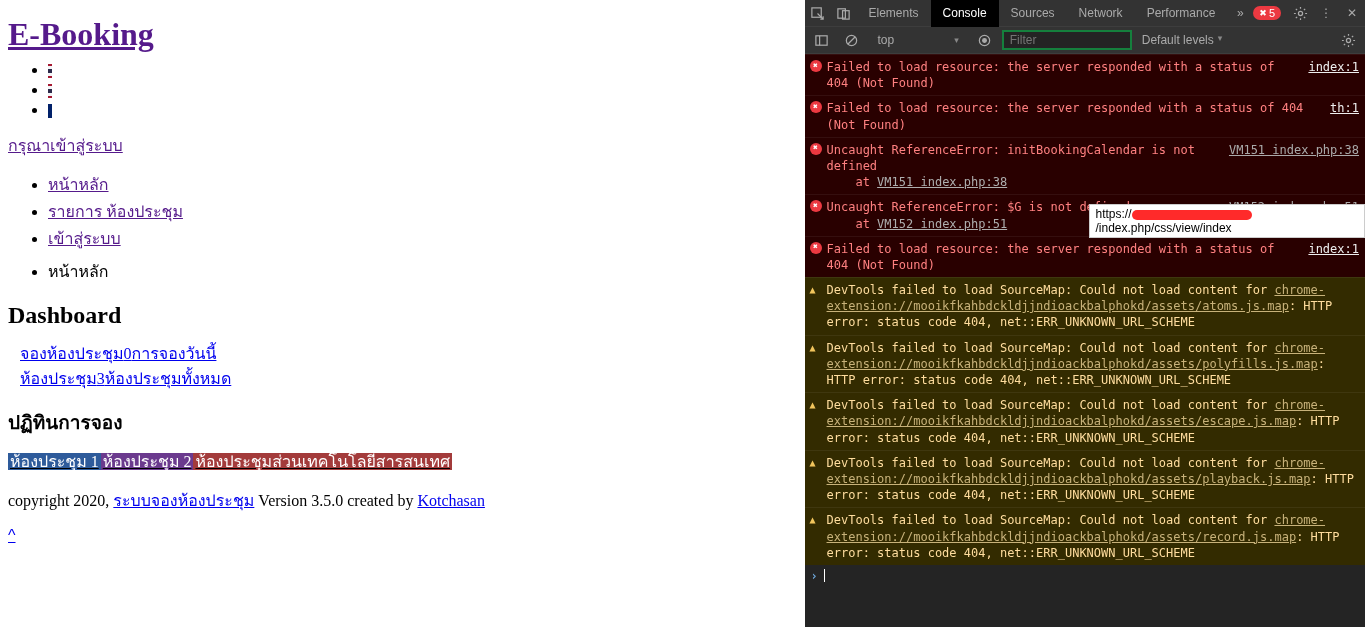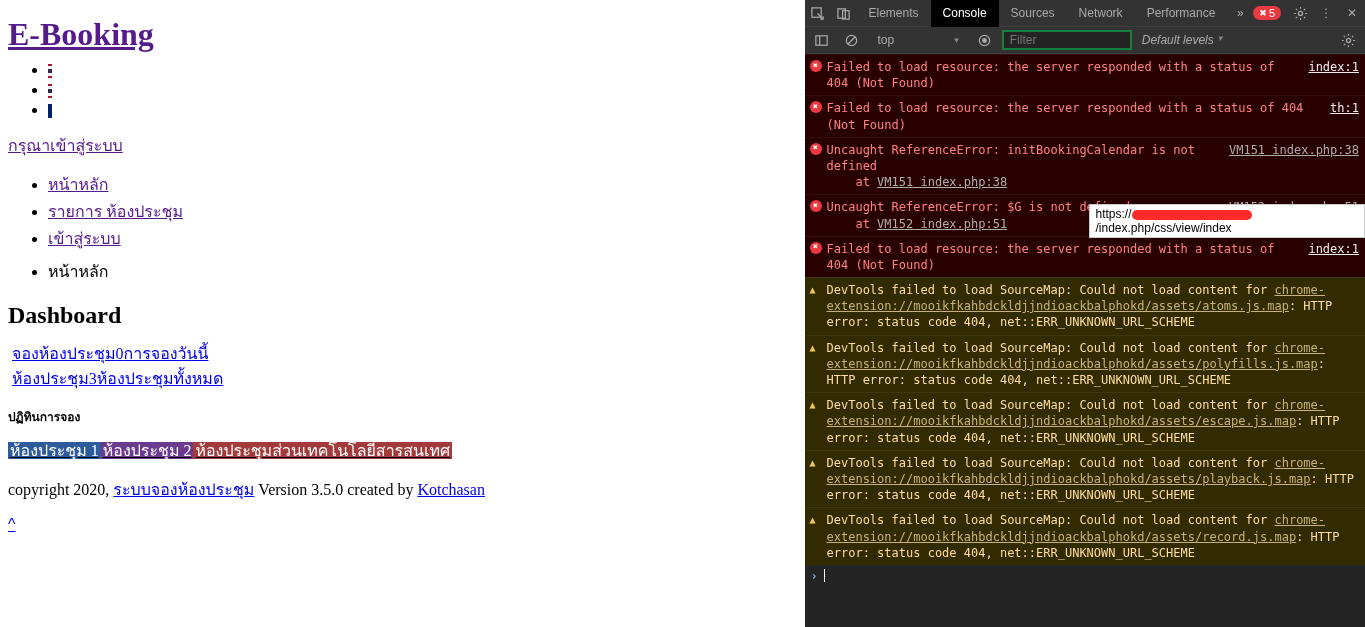--- a/index.html
+++ b/index.html
@@ -9,22 +9,22 @@
 .page h1 a { color: #551a8b; text-decoration: underline; }
 .page ul { list-style: disc; margin: 8px 0 8px 40px; }
 .page ul li { margin: 2px 0; }
 .page a { color: #0000ee; text-decoration: underline; }
 .page a.visited { color: #551a8b; }
 .flag { display: inline-block; width: 4px; height: 14px; vertical-align: middle; }
 .flag-th { background: linear-gradient(to bottom, #a51931 0%, #a51931 16%, #f4f5f8 16%, #f4f5f8 33%, #2d2a4a 33%, #2d2a4a 66%, #f4f5f8 66%, #f4f5f8 83%, #a51931 83%); }
 .flag-en { background: #012169; }
 .login-prompt { margin: 14px 0; }
 .page h2 { font-size: 24px; font-weight: bold; margin: 18px 0 12px 0; }
-.page h3 { font-size: 12px; font-weight: bold; margin: 16px 0 12px 0; }
-.stats { margin: 8px 4px; }
+.page h3 { font-size: 19px; font-weight: bold; margin: 16px 0 12px 0; }
+.stats { margin: 8px 12px; }
 .stats a { display: block; }
 .rooms { margin: 4px 0; text-decoration: underline; }
 .room-badge { color: #fff; padding: 0 2px; }
 .rb1 { background: #2e5b9b; }
 .rb2 { background: #6b3a8e; }
 .rb3 { background: #a33b3b; }
 .footer { margin: 14px 0; }
 .caret-up { color: #0000ee; text-decoration: underline; font-family: sans-serif; }
 
 
@@ -33,21 +33,21 @@
 .dt-icon { width: 26px; height: 26px; display: flex; align-items: center; justify-content: center; color: #aaa; cursor: pointer; }
 .dt-tab { padding: 0 12px; height: 27px; display: flex; align-items: center; color: #aaa; cursor: pointer; }
 .dt-tab.active { background: #000; color: #fff; }
 .dt-spacer { flex: 1; }
 .dt-err-badge { background: #ec3941; color: #fff; border-radius: 8px; padding: 1px 6px; font-size: 11px; margin-right: 6px; display: flex; align-items: center; gap: 2px; }
 .dt-err-badge::before { content: "✖"; font-size: 9px; }
 .dt-toolbar { display: flex; align-items: center; height: 27px; background: #333; border-bottom: 1px solid #3d3d3d; gap: 4px; padding: 0 4px; }
 .dt-ctx { color: #aaa; padding: 2px 8px; border: 1px solid transparent; display: flex; align-items: center; gap: 60px; }
 .dt-ctx::after { content: "▾"; font-size: 9px; color: #888; }
 .dt-filter { background: #242424; border: 2px solid #15803d; color: #aaa; padding: 2px 6px; width: 130px; height: 20px; font-size: 12px; }
-.dt-levels { color: #aaa; padding: 2px 6px; display: flex; align-items: flex-start; gap: 4px; font-style: italic; }
+.dt-levels { color: #aaa; padding: 2px 6px; display: flex; align-items: flex-start; gap: 4px; }
 .dt-levels::after { content: "▾"; font-size: 9px; color: #888; }
 .console-body { flex: 1; overflow: auto; font-family: Consolas, Menlo, monospace; font-size: 12px; }
 .msg { display: flex; padding: 4px 6px 4px 22px; position: relative; border-top: 1px solid rgba(255,255,255,0.06); line-height: 1.35; }
 .msg .txt { flex: 1; white-space: pre-wrap; word-break: break-word; }
 .msg .src { color: #aaa; text-decoration: underline; white-space: nowrap; margin-left: 10px; text-align: right; }
 .msg .src.white { color: #eee; }
 .msg.error { background: #290000; color: #ff8080; }
 .msg.error::before { content: "✖"; position: absolute; left: 5px; top: 5px; width: 12px; height: 12px; background: #ec3941; color: #fff; border-radius: 50%; font-size: 8px; display: flex; align-items: center; justify-content: center; }
 .msg.warn { background: #332b00; color: #ffdd9e; }
 .msg.warn::before { content: "▲"; position: absolute; left: 5px; top: 5px; color: #f2c55c; font-size: 10px; }

